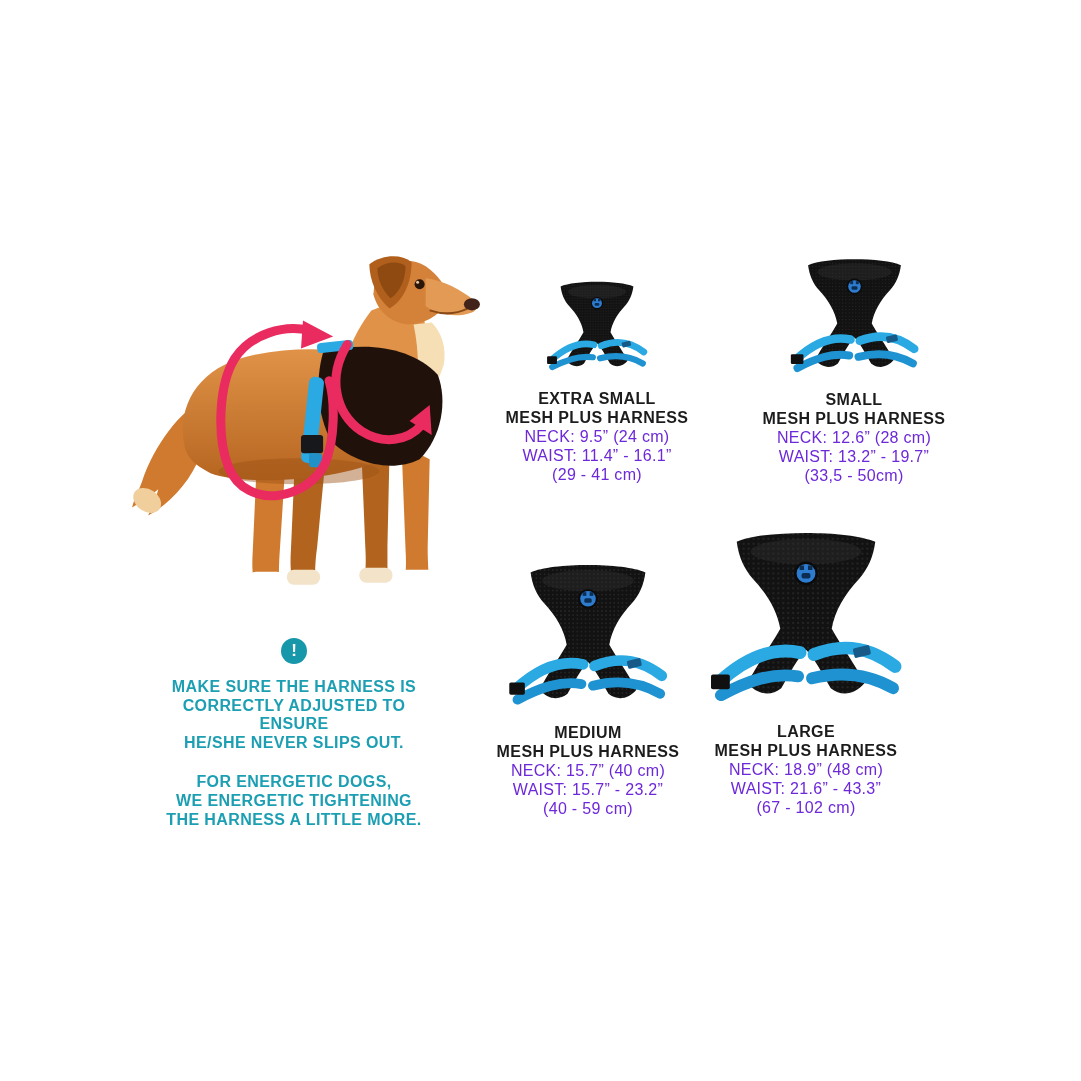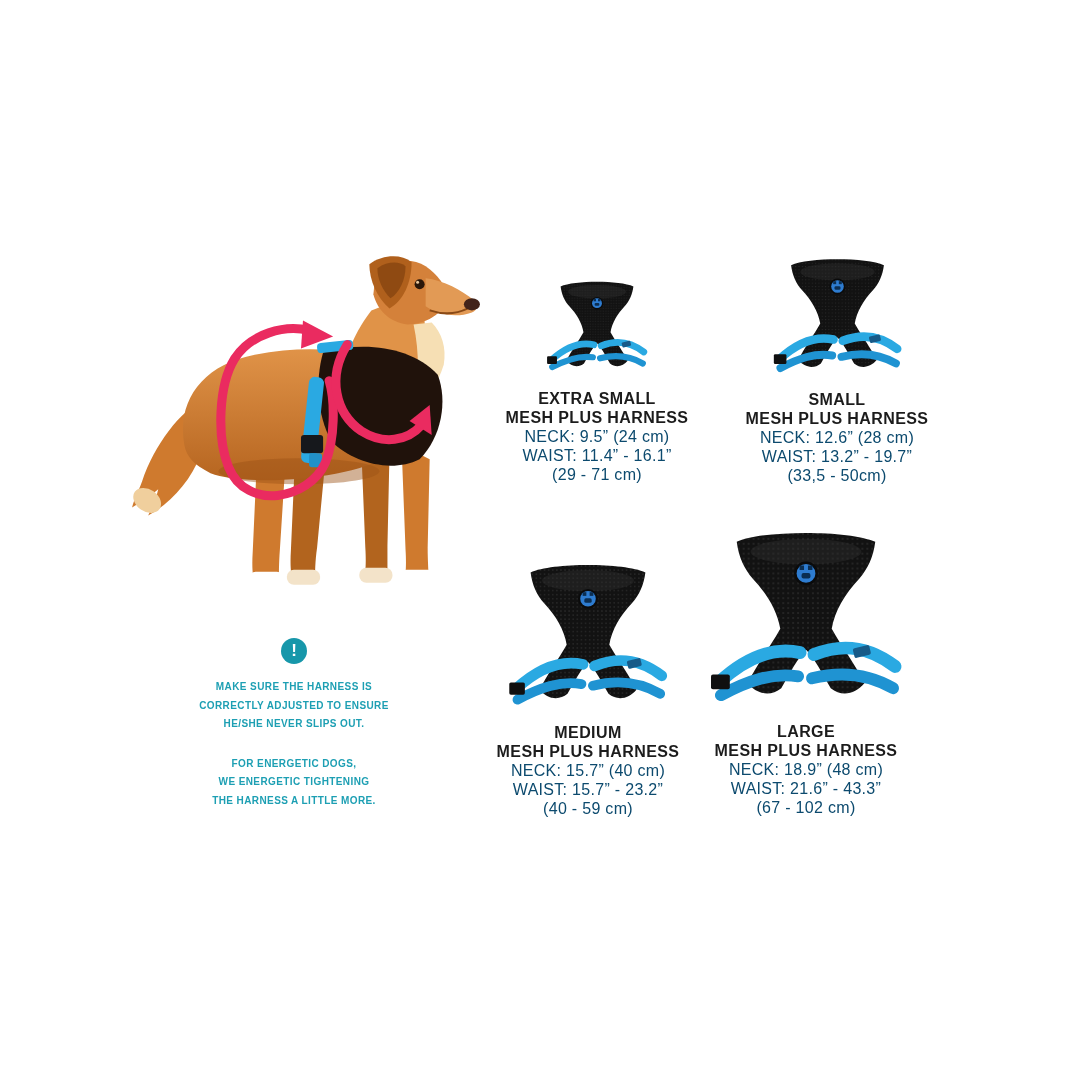--- a/index.html
+++ b/index.html
@@ -5,37 +5,37 @@
 <style>
   html,body{margin:0;padding:0;background:#ffffff;}
   body{width:1081px;height:1081px;font-family:"Liberation Sans",sans-serif;}
   .canvas{position:relative;width:1081px;height:1081px;background:#ffffff;overflow:hidden;}
 
   .dog-figure{position:absolute;left:118px;top:248px;width:372px;height:352px;}
 
   .note{position:absolute;left:148px;top:638px;width:292px;text-align:center;color:#1d9fb3;}
   .note-icon{width:26px;height:26px;border-radius:50%;background:#1797aa;color:#ffffff;
              font-weight:bold;margin:0 auto 14px auto;line-height:26px;font-size:17px;text-align:center;}
-  .note-para{margin:0 0 21px 0;font-size:10px;line-height:18.6px;font-weight:bold;letter-spacing:0.4px;}
+  .note-para{margin:0 0 21px 0;font-size:16px;line-height:18.6px;font-weight:bold;letter-spacing:0.4px;}
 
   .card{position:absolute;text-align:center;color:#1c1c1c;}
   .card-xs{left:472px;top:276px;width:250px;}
-  .card-s {left:712px;top:252px;width:250px;}
+  .card-s {left:729px;top:252px;width:250px;}
   .card-m {left:463px;top:556px;width:250px;}
   .card-l {left:681px;top:522px;width:250px;}
   .harness{display:block;margin:0 auto;}
   .card-xs .harness{width:104px;height:99px;}
   .card-s  .harness{width:133px;height:126px;}
   .card-m  .harness{width:164px;height:156px;}
   .card-l  .harness{width:198px;height:188px;}
   .card-text{margin-top:12px;}
   .card-xs .card-text{margin-top:14px;}
   .card-m  .card-text{margin-top:11px;}
   .size-title{font-weight:bold;font-size:16px;line-height:19px;letter-spacing:0.4px;}
-  .size-spec{font-size:16px;line-height:19px;letter-spacing:0.3px;color:#0c4a6e;}
+  .size-spec{font-size:16px;line-height:19px;letter-spacing:0.3px;color:#6d28d9;}
   .hidden-defs{position:absolute;width:0;height:0;overflow:hidden;}
 </style>
 </head>
 <body>
 
 <div class="canvas">
 
   <svg class="hidden-defs" aria-hidden="true">
     <defs>
       <pattern id="meshp" width="5" height="5" patternUnits="userSpaceOnUse">
@@ -145,21 +145,21 @@
 
   <div class="card card-xs">
     <svg class="harness" viewBox="0 0 200 190">
         <use href="#harness-sym"></use>
       </svg>
     <div class="card-text">
       <div class="size-title">EXTRA SMALL</div>
       <div class="size-title">MESH PLUS HARNESS</div>
       <div class="size-spec">NECK: 9.5” (24 cm)</div>
       <div class="size-spec">WAIST: 11.4” - 16.1”</div>
-      <div class="size-spec">(29 - 71 cm)</div>
+      <div class="size-spec">(29 - 41 cm)</div>
     </div>
   </div>
 
   <div class="card card-s">
     <svg class="harness" viewBox="0 0 200 190">
         <use href="#harness-sym"></use>
       </svg>
     <div class="card-text">
       <div class="size-title">SMALL</div>
       <div class="size-title">MESH PLUS HARNESS</div>

